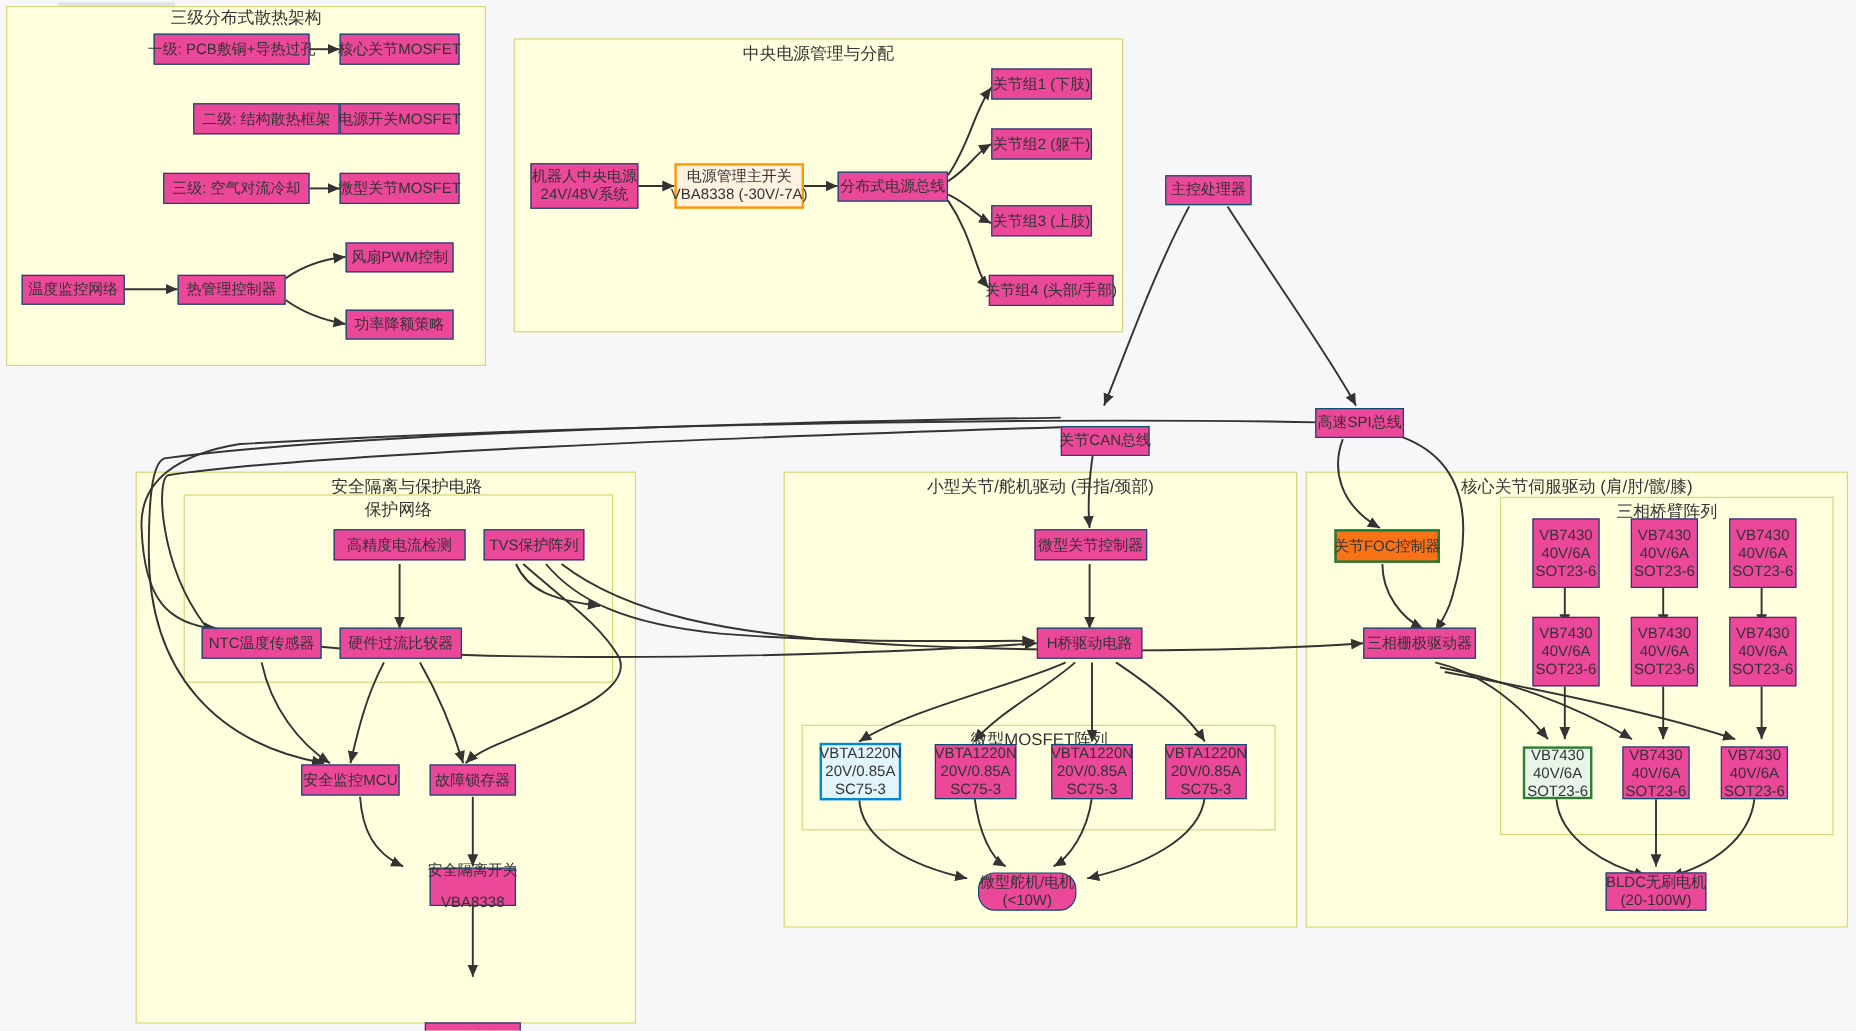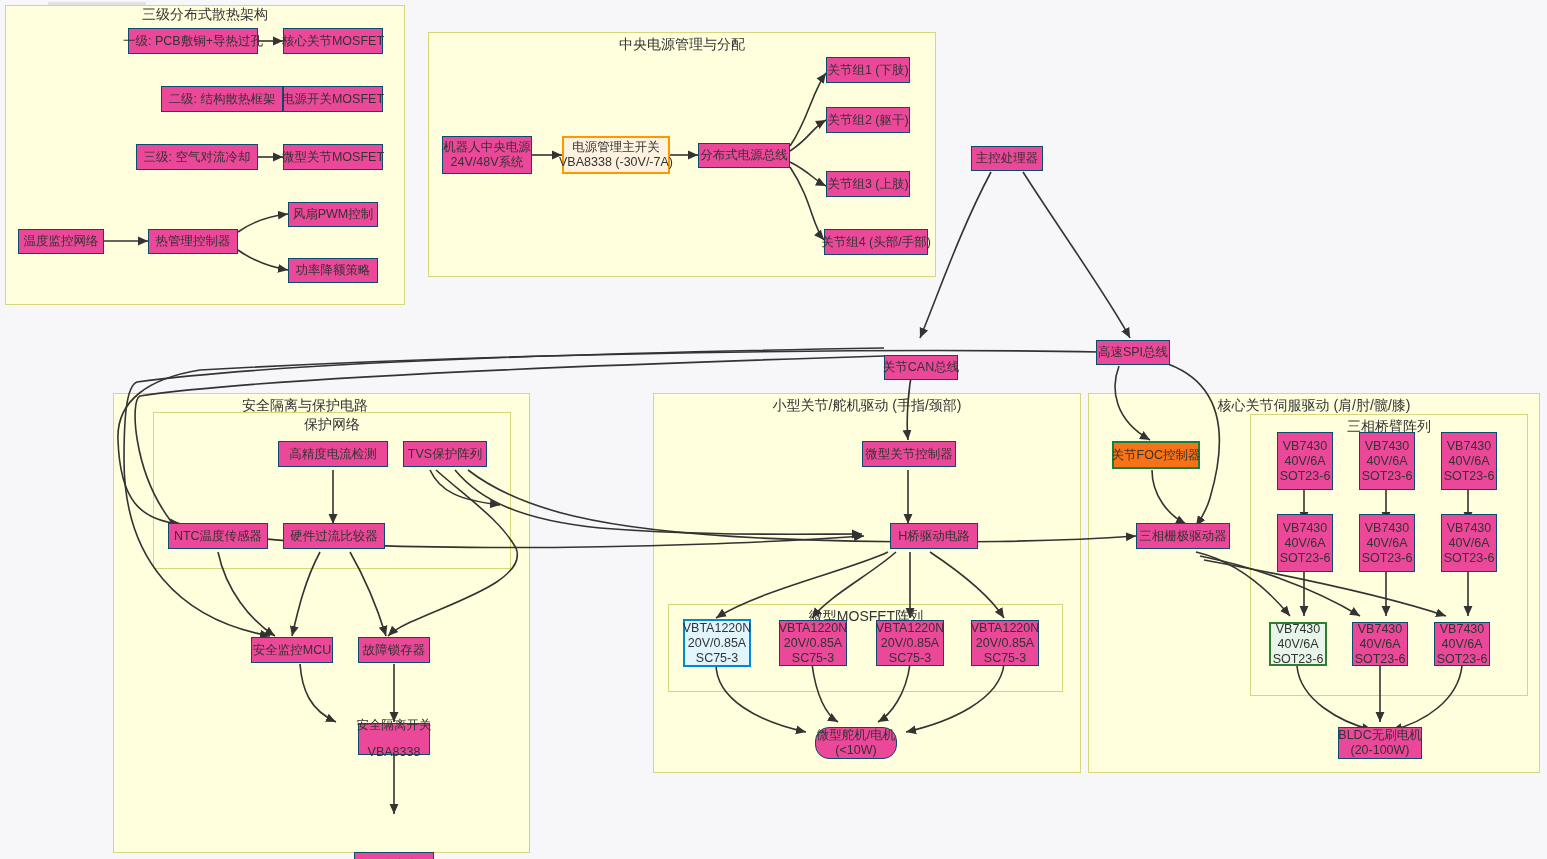--- a/index.html
+++ b/index.html
@@ -25,21 +25,21 @@
 
   <div class="topbar"></div>
 
   <div class="cluster" style="left:5px;top:5px;width:400px;height:300px;"></div>
   <div class="cluster-title" style="left:205px;top:6px;">三级分布式散热架构</div>
 
   <div class="cluster" style="left:428px;top:32px;width:508px;height:245px;"></div>
   <div class="cluster-title" style="left:682px;top:36px;">中央电源管理与分配</div>
 
   <div class="cluster" style="left:113px;top:393px;width:417px;height:460px;"></div>
-  <div class="cluster-title" style="left:305px;top:397px;font-family:Liberation Mono, monospace;">安全隔离与保护电路</div>
+  <div class="cluster-title" style="left:339px;top:397px;font-family:Liberation Mono, monospace;">安全隔离与保护电路</div>
 
   <div class="cluster" style="left:153px;top:412px;width:358px;height:157px;"></div>
   <div class="cluster-title" style="left:332px;top:416px;">保护网络</div>
 
   <div class="cluster" style="left:653px;top:393px;width:428px;height:380px;"></div>
   <div class="cluster-title" style="left:867px;top:397px;">小型关节/舵机驱动 (手指/颈部)</div>
 
   <div class="cluster" style="left:668px;top:604px;width:395px;height:88px;"></div>
   <div class="cluster-title" style="left:866px;top:608px;">微型MOSFET阵列</div>
 
@@ -218,21 +218,21 @@
     <span>安全隔离开关</span>
     <span>VBA8338</span>
     </div>
   <div class="node" style="left:354px;top:852px;width:80px;height:26px;text-align:center;">
     <span>电子刹车电路</span>
     </div>
 
   <div class="node" style="left:862px;top:441px;width:94px;height:26px;">
     <span>微型关节控制器</span>
     </div>
-  <div class="node" style="left:864px;top:523px;width:88px;height:26px;margin-left:26px;">
+  <div class="node" style="left:864px;top:523px;width:88px;height:26px;">
     <span>H桥驱动电路</span>
     </div>
 
   <div class="node n-blue" style="left:683px;top:619px;width:68px;height:48px;">
     <span>VBTA1220N</span>
     <span>20V/0.85A</span>
     <span>SC75-3</span>
     </div>
   <div class="node" style="left:779px;top:620px;width:68px;height:46px;">
     <span>VBTA1220N</span>

